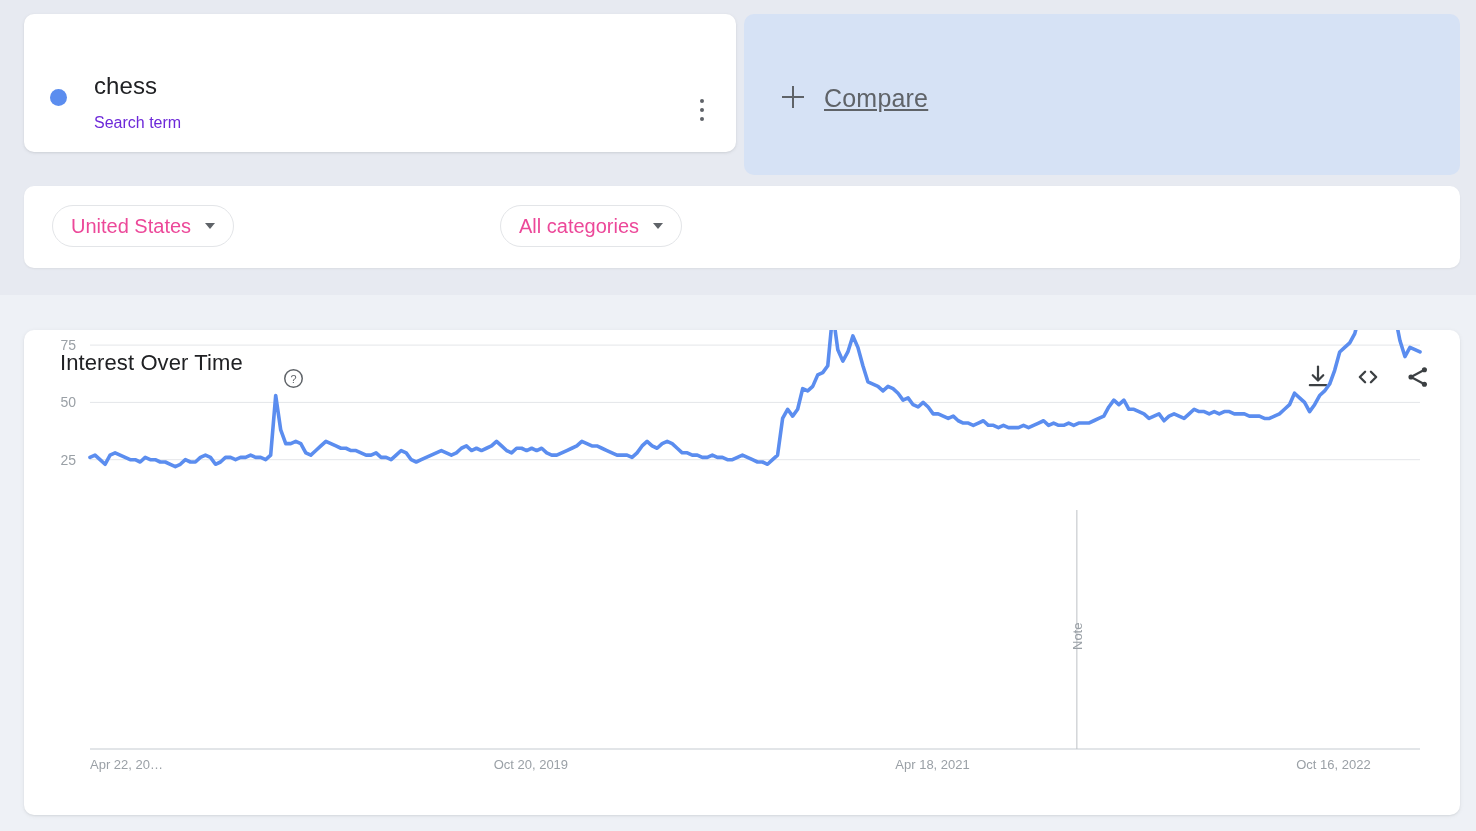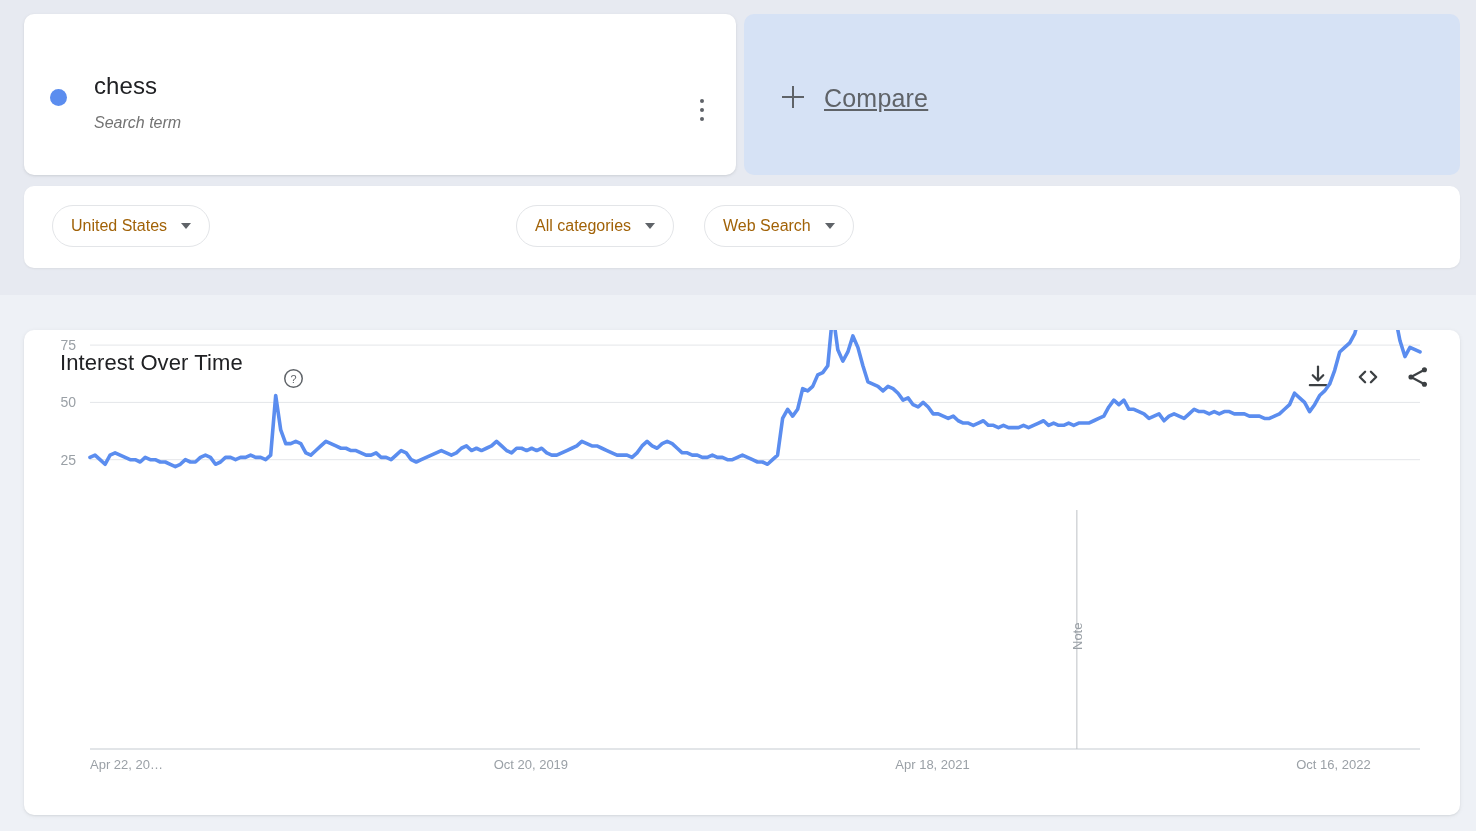--- a/index.html
+++ b/index.html
@@ -31,21 +31,21 @@
 
   
   .term-row {
     position: absolute;
     left: 24px; top: 14px;
     width: 1436px; height: 161px;
   }
   .term-card {
     position: absolute;
     left: 0; top: 0;
-    width: 712px; height: 161px;
+    width: 712px; height: 138px;
     background: #ffffff;
     border-radius: 10px;
     box-shadow: 0 1px 2px rgba(60,64,67,0.10), 0 1px 4px rgba(60,64,67,0.06);
   }
   .term-dot {
     position: absolute;
     left: 26px; top: 75px;
     width: 17px; height: 17px;
     border-radius: 50%;
     background: #5b8def;
@@ -55,23 +55,22 @@
     left: 70px; top: 58px;
     font-size: 24px;
     color: #202124;
     letter-spacing: .1px;
     white-space: nowrap;
   }
   .term-sub {
     position: absolute;
     left: 70px; top: 100px;
     font-size: 16px;
-    color: #737373;
+    color: #6d28d9;
     white-space: nowrap;
-    font-style: italic;
   }
   .kebab {
     position: absolute;
     right: 16px; top: 68px;
     width: 36px; height: 56px;
     cursor: pointer;
   }
   .kebab i {
     position: absolute;
     left: 16px;
@@ -129,34 +128,34 @@
     border: 1px solid #e3e5e8;
     border-radius: 22px;
     background: #fff;
     display: flex;
     align-items: center;
     padding: 0 18px;
     cursor: pointer;
     box-sizing: border-box;
   }
   .chip span {
-    font-size: 16px;
-    color: #a16207;
+    font-size: 20px;
+    color: #ec4899;
     white-space: nowrap;
   }
   .caret {
     margin-left: 14px;
     width: 0; height: 0;
     border-left: 5px solid transparent;
     border-right: 5px solid transparent;
     border-top: 6px solid #5f6368;
   }
   .chip0 { left: 28px; }
   .chip1 { left: 246px; }
-  .chip2 { left: 492px; }
+  .chip2 { left: 476px; }
   .chip3 { left: 680px; }
 
   
   .chart-card {
     position: absolute;
     left: 24px; top: 330px;
     width: 1436px; height: 485px;
     background: #ffffff;
     border-radius: 10px;
     box-shadow: 0 1px 2px rgba(60,64,67,0.10), 0 1px 5px rgba(60,64,67,0.06);
@@ -223,24 +222,20 @@
 
   </div>
 
   <div class="filters-card">
     <div class="chip chip0">
       <span>United States</span>
       <div class="caret"></div>
     </div>
     <div class="chip chip2">
       <span>All categories</span>
-      <div class="caret"></div>
-    </div>
-    <div class="chip chip3">
-      <span>Web Search</span>
       <div class="caret"></div>
     </div>
   </div>
 
   <div class="chart-card">
 
     <div class="chart-title">Interest Over Time</div>
 
     <div class="help-icon">
       <svg width="21" height="21" viewBox="0 0 24 24">

